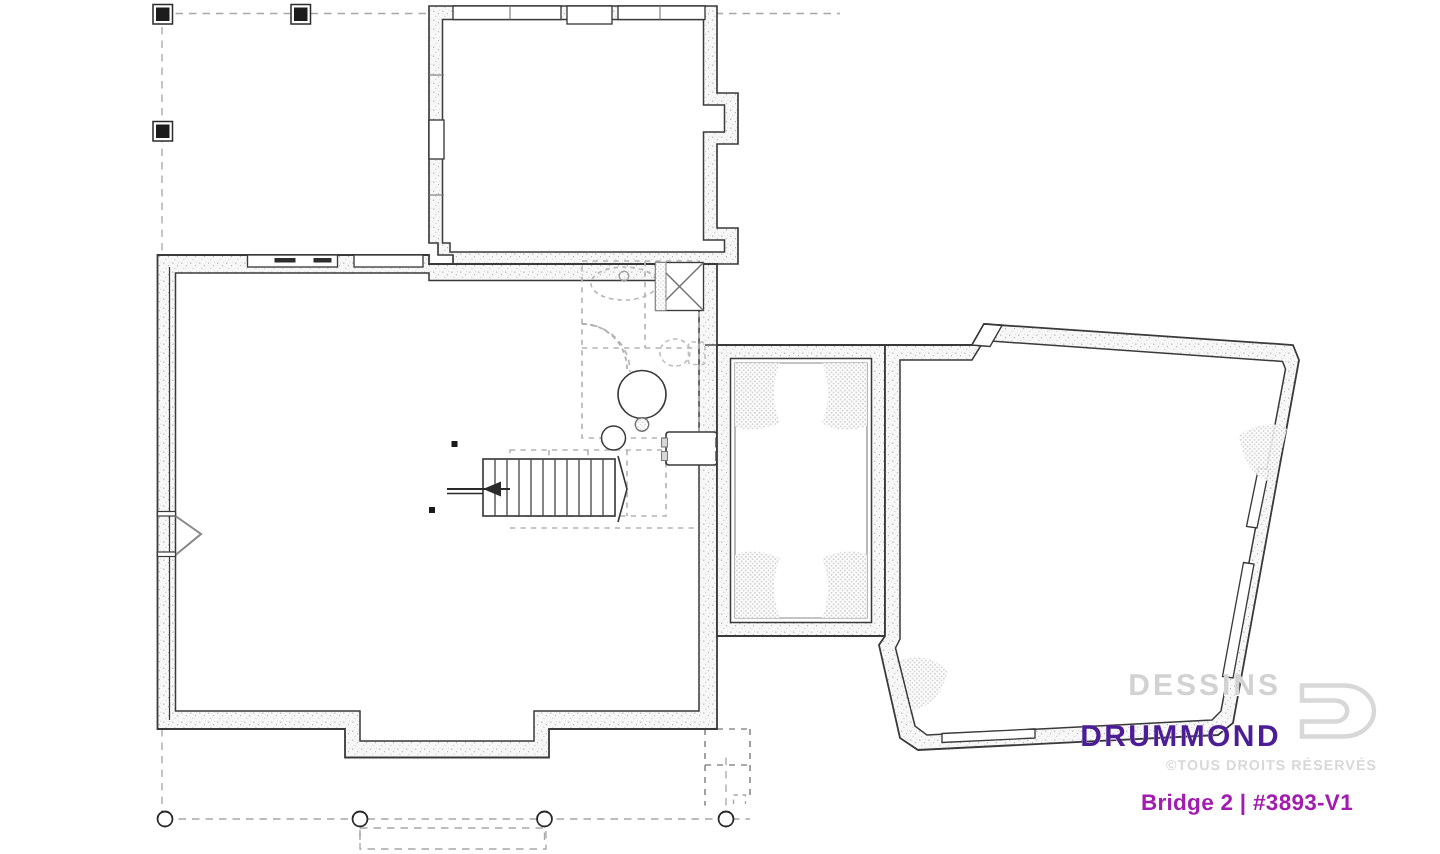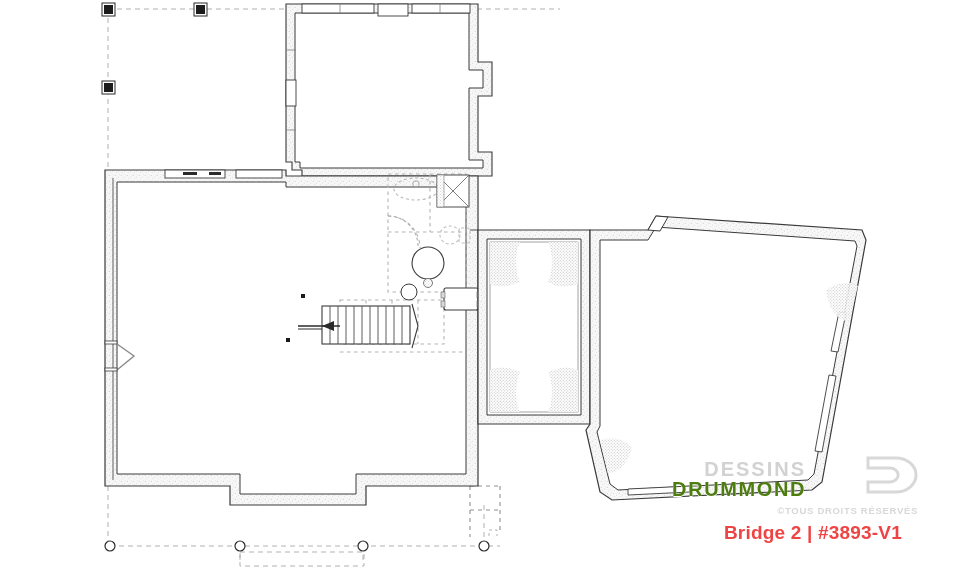--- a/index.html
+++ b/index.html
@@ -29,64 +29,64 @@
   .wm-wrap {
     position: absolute;
     right: 42px;
     bottom: 52px;
     text-align: right;
     pointer-events: none;
     user-select: none;
   }
   .wm-row {
     display: flex;
-    align-items: center;
+    align-items: flex-end;
     justify-content: flex-end;
-    gap: 48px;
   }
   .wm-textcol { text-align: right; }
   .wm-l1 {
     font-family: "Liberation Sans", sans-serif;
     font-weight: bold;
     font-size: 20px;
     letter-spacing: 2.0px;
     color: #d2d2d2;
     line-height: 20px;
     text-shadow: 0 1px 0 #ffffff;
   }
   .wm-l2 {
     font-family: "Liberation Sans", sans-serif;
     font-weight: bold;
     font-size: 20px;
     letter-spacing: 1.6px;
-    color: #4d7c0f;
+    color: #4c1d95;
     line-height: 21px;
     text-shadow: 0 1px 0 #ffffff;
+    margin-top: 14px;
   }
   .wm-l3 {
     font-family: "Liberation Sans", sans-serif;
     font-weight: bold;
     font-size: 9.5px;
     letter-spacing: 0.7px;
     color: #d8d8d8;
     line-height: 12px;
     margin-top: 3px;
   }
   .wm-logo {
     margin-left: 8px;
     margin-top: -4px;
   }
   .caption {
     position: absolute;
     right: 58px;
     bottom: 25px;
     font-family: "Liberation Sans", sans-serif;
     font-weight: bold;
-    font-size: 19px;
-    color: #ef4444;
+    font-size: 15px;
+    color: #a21caf;
     letter-spacing: 0.2px;
     white-space: nowrap;
   }
 </style>
 </head>
 <body>
 
 <div id="plan-root">
 
   <svg class="plan-svg" viewBox="0 0 960 569" xmlns="http://www.w3.org/2000/svg">

